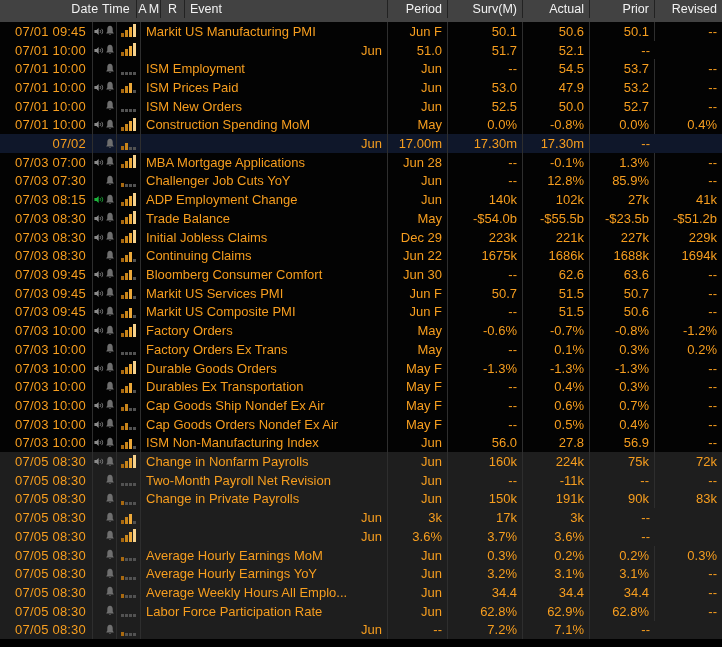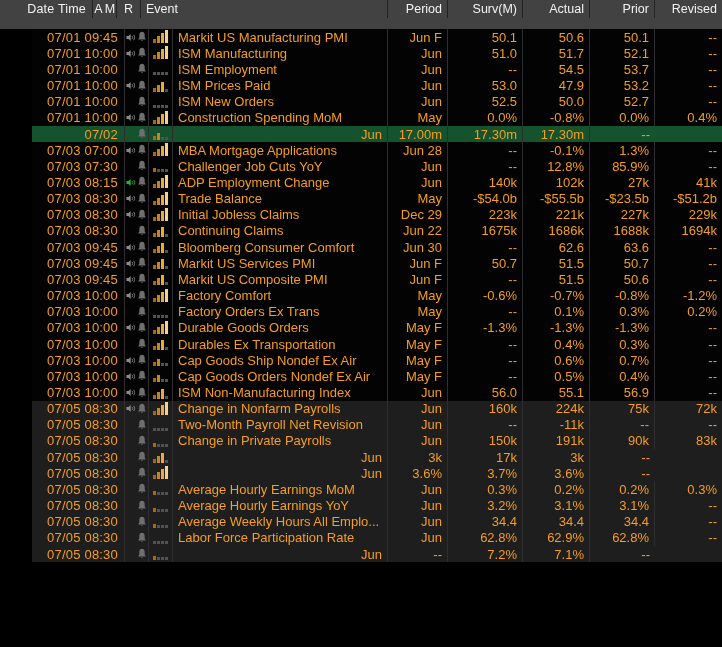--- a/index.html
+++ b/index.html
@@ -7,29 +7,29 @@
     width:722px;height:647px;background:#000;overflow:hidden;
     font-family:"Liberation Sans",sans-serif;font-size:13px;
     -webkit-font-smoothing:antialiased;
   }
   .grid{
     display:grid;
     grid-template-columns:93px 11px 13px 24px 1fr 60px 75px 67px 65px 67px;
     align-items:stretch;
   }
   
-  .thead{height:29px;background:#424242;color:#f2f2f2;}
+  .thead{height:22px;background:#424242;color:#f2f2f2;padding-left:44px;}
   .thead .c{display:flex;align-items:center;height:18px;box-sizing:border-box;font-size:12.5px;}
   .thead .bR{border-right:1px solid #222;}
   
-  #tbody{display:flex;flex-direction:column;height:533px;padding-left:32px;}
+  #tbody{display:flex;flex-direction:column;height:617px;}
   .row{flex:1;min-height:0;color:#f79e1f;}
   .row.band-dark{background:#030303;}
   .row.band-light{background:#1e1e1e;}
-  .row.selected{background:#14532d;}
+  .row.selected{background:#0f172a;}
   .c{display:flex;align-items:center;box-sizing:border-box;overflow:hidden;white-space:nowrap;}
   .bR{border-right:1px solid #2e2e2e;}
   .right{justify-content:flex-end;padding-right:5px;}
   .center{justify-content:center;}
   .left{padding-left:5px;}
   .datetime{justify-content:flex-end;padding-right:6px;letter-spacing:.2px;}
   
   .spk svg{display:block;}
   .spk.gray{color:#8a8a8a;}
   .spk.green{color:#1db53c;}
@@ -106,21 +106,20 @@
       </svg>
     </div>
     <div class="c bR center">
       <span class="rel">
           <i class="l1" style="background: rgb(169, 105, 15);"></i>
           <i class="l2" style="background: rgb(201, 133, 26);"></i>
           <i class="l3" style="background: rgb(237, 169, 58);"></i>
           <i class="l4" style="background: rgb(247, 210, 140);"></i>
         </span>
     </div>
-    <div class="c bR left">ISM Manufacturing</div>
     <div class="c bR right">Jun</div>
     <div class="c bR right">51.0</div>
     <div class="c bR right">51.7</div>
     <div class="c bR right">52.1</div>
     <div class="c right">--</div>
   </div>
     <div class="grid row band-dark">
     <div class="c bR datetime">07/01 10:00</div>
     <div class="c center spk none">
       <svg width="10" height="9" viewBox="0 0 12 10">
@@ -555,21 +554,21 @@
       </svg>
     </div>
     <div class="c bR center">
       <span class="rel">
           <i class="l1" style="background: rgb(169, 105, 15);"></i>
           <i class="l2" style="background: rgb(201, 133, 26);"></i>
           <i class="l3" style="background: rgb(237, 169, 58);"></i>
           <i class="l4" style="background: rgb(247, 210, 140);"></i>
         </span>
     </div>
-    <div class="c bR left">Factory Comfort</div>
+    <div class="c bR left">Factory Orders</div>
     <div class="c bR right">May</div>
     <div class="c bR right">-0.6%</div>
     <div class="c bR right">-0.7%</div>
     <div class="c bR right">-0.8%</div>
     <div class="c right">-1.2%</div>
   </div>
     <div class="grid row band-dark">
     <div class="c bR datetime">07/03 10:00</div>
     <div class="c center spk none">
       <svg width="10" height="9" viewBox="0 0 12 10">
@@ -738,21 +737,21 @@
       <span class="rel">
           <i class="l1" style="background: rgb(169, 105, 15);"></i>
           <i class="l2" style="background: rgb(201, 133, 26);"></i>
           <i class="l3" style="background: rgb(237, 169, 58);"></i>
           <i></i>
         </span>
     </div>
     <div class="c bR left">ISM Non-Manufacturing Index</div>
     <div class="c bR right">Jun</div>
     <div class="c bR right">56.0</div>
-    <div class="c bR right">55.1</div>
+    <div class="c bR right">27.8</div>
     <div class="c bR right">56.9</div>
     <div class="c right">--</div>
   </div>
     <div class="grid row band-light">
     <div class="c bR datetime">07/05 08:30</div>
     <div class="c center spk gray">
       <svg width="10" height="9" viewBox="0 0 12 10">
         <polygon points="0.5,3.2 3,3.2 5.6,0.8 5.6,9.2 3,6.8 0.5,6.8" fill="currentColor"></polygon>
         <path d="M7.2 3.2 A2.6 2.6 0 0 1 7.2 6.8" fill="none" stroke="currentColor" stroke-width="1"></path>
         <path d="M9 1.8 A4.4 4.4 0 0 1 9 8.2" fill="none" stroke="currentColor" stroke-width="1"></path>

